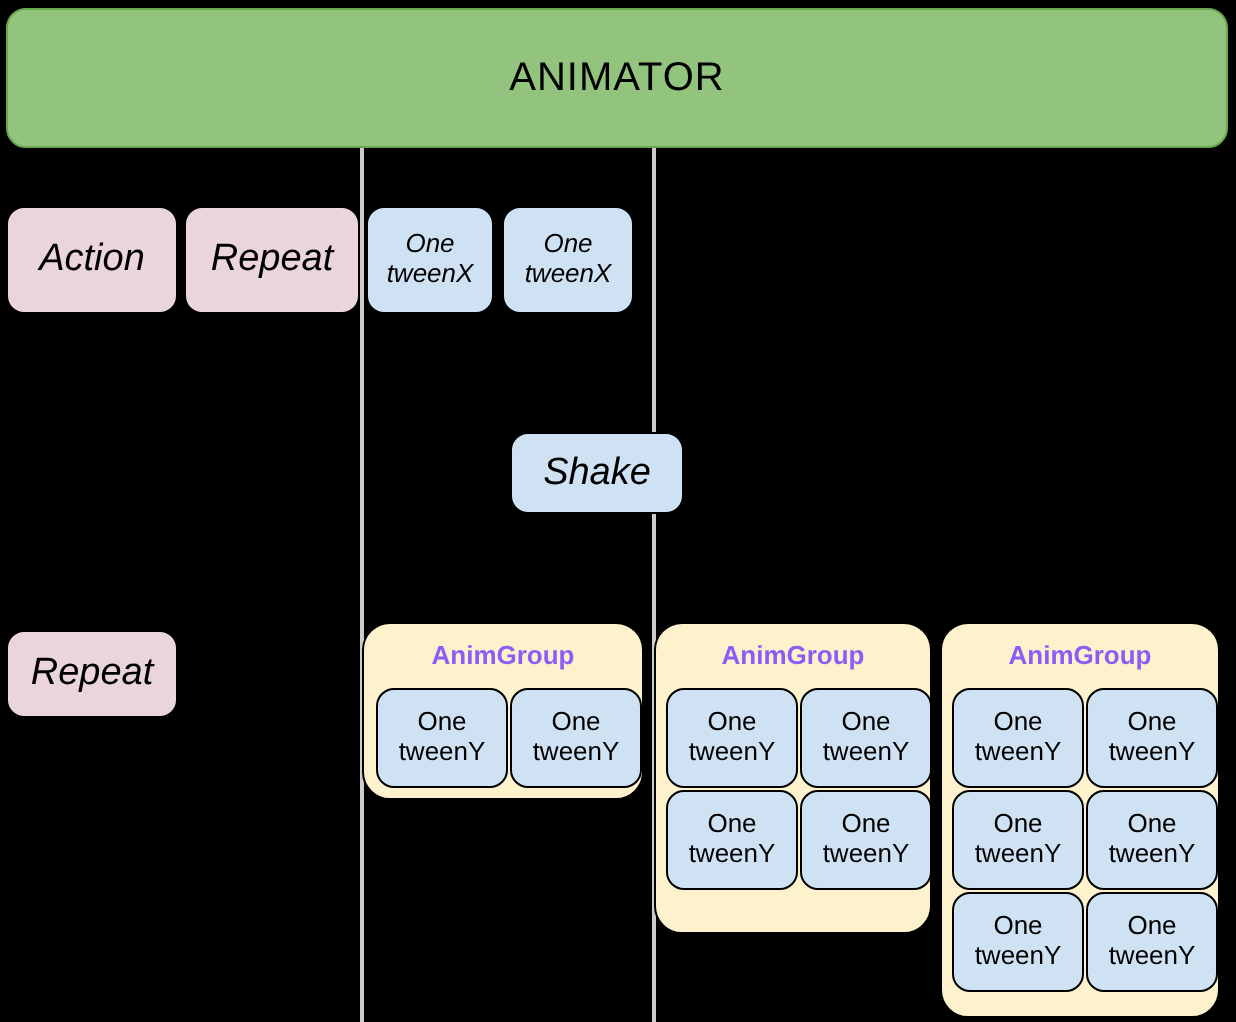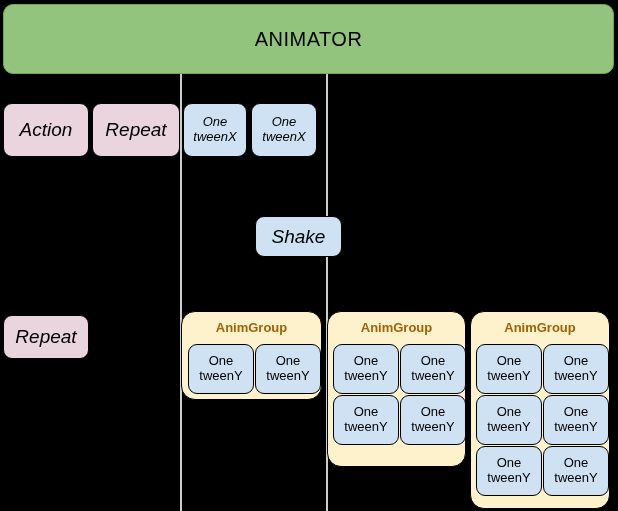--- a/index.html
+++ b/index.html
@@ -68,21 +68,21 @@
     padding: 0;
   }
   .animgroup-title {
     position: absolute;
     left: 0;
     right: 0;
     top: 8px;
     text-align: center;
     font-size: 13px;
     font-weight: bold;
-    color: #a16207;
+    color: #8b5cf6;
   }
   .ag-cell {
     position: absolute;
     box-sizing: border-box;
     background: #cfe2f3;
     border: 1px solid #000000;
     border-radius: 9px;
     display: flex;
     align-items: center;
     justify-content: center;

